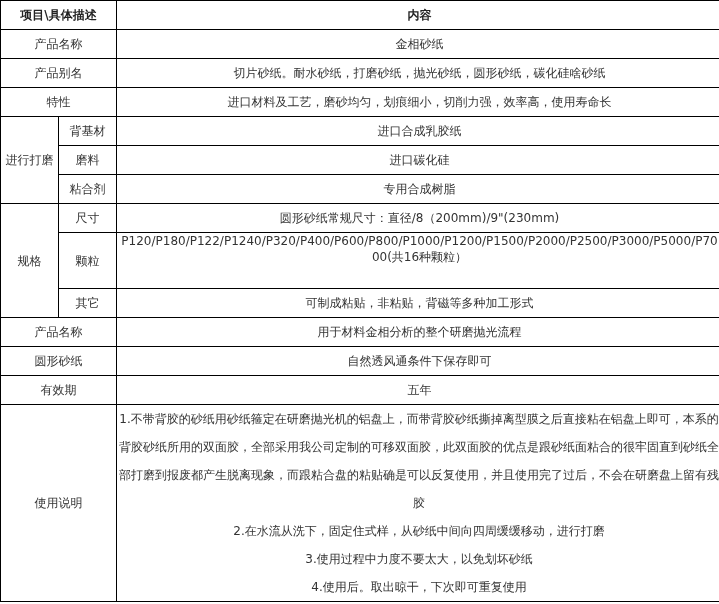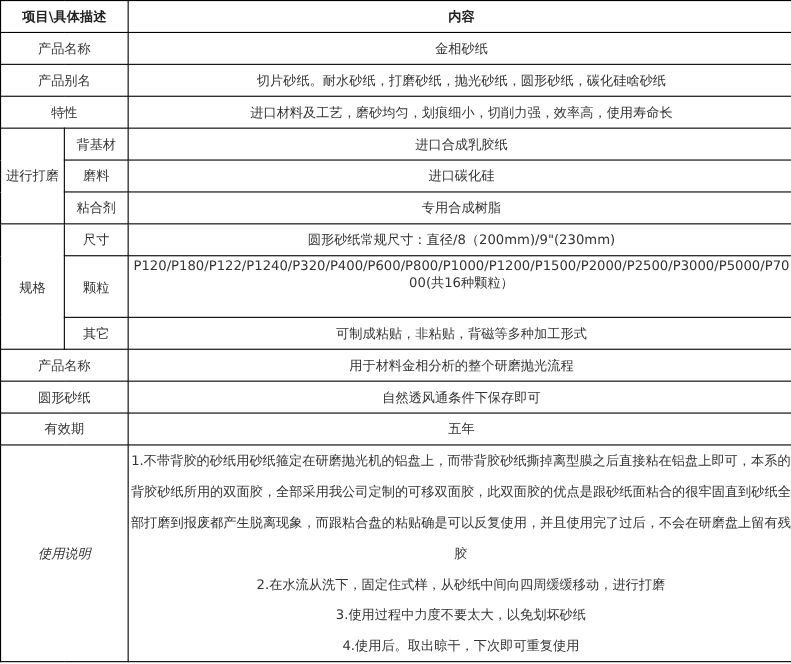--- a/index.html
+++ b/index.html
@@ -85,21 +85,21 @@
   </tr>
   <tr class="r29">
     <td colspan="2">圆形砂纸</td>
     <td>自然透风通条件下保存即可</td>
   </tr>
   <tr class="r29">
     <td colspan="2">有效期</td>
     <td>五年</td>
   </tr>
   <tr>
-    <td colspan="2" style="height:196px;font-style:italic;">使用说明</td>
+    <td colspan="2" style="height:196px;">使用说明</td>
     <td class="left-pad" style="vertical-align:top;">
       <div class="usage-line multi">1.不带背胶的砂纸用砂纸箍定在研磨抛光机的铝盘上，而带背胶砂纸撕掉离型膜之后直接粘在铝盘上即可，本系的背胶砂纸所用的双面胶，全部采用我公司定制的可移双面胶，此双面胶的优点是跟砂纸面粘合的很牢固直到砂纸全部打磨到报废都产生脱离现象，而跟粘合盘的粘贴确是可以反复使用，并且使用完了过后，不会在研磨盘上留有残胶</div>
       <div class="usage-line">2.在水流从洗下，固定住式样，从砂纸中间向四周缓缓移动，进行打磨</div>
       <div class="usage-line">3.使用过程中力度不要太大，以免划坏砂纸</div>
       <div class="usage-line">4.使用后。取出晾干，下次即可重复使用</div>
     </td>
   </tr>
 </tbody>
   </table>
 

